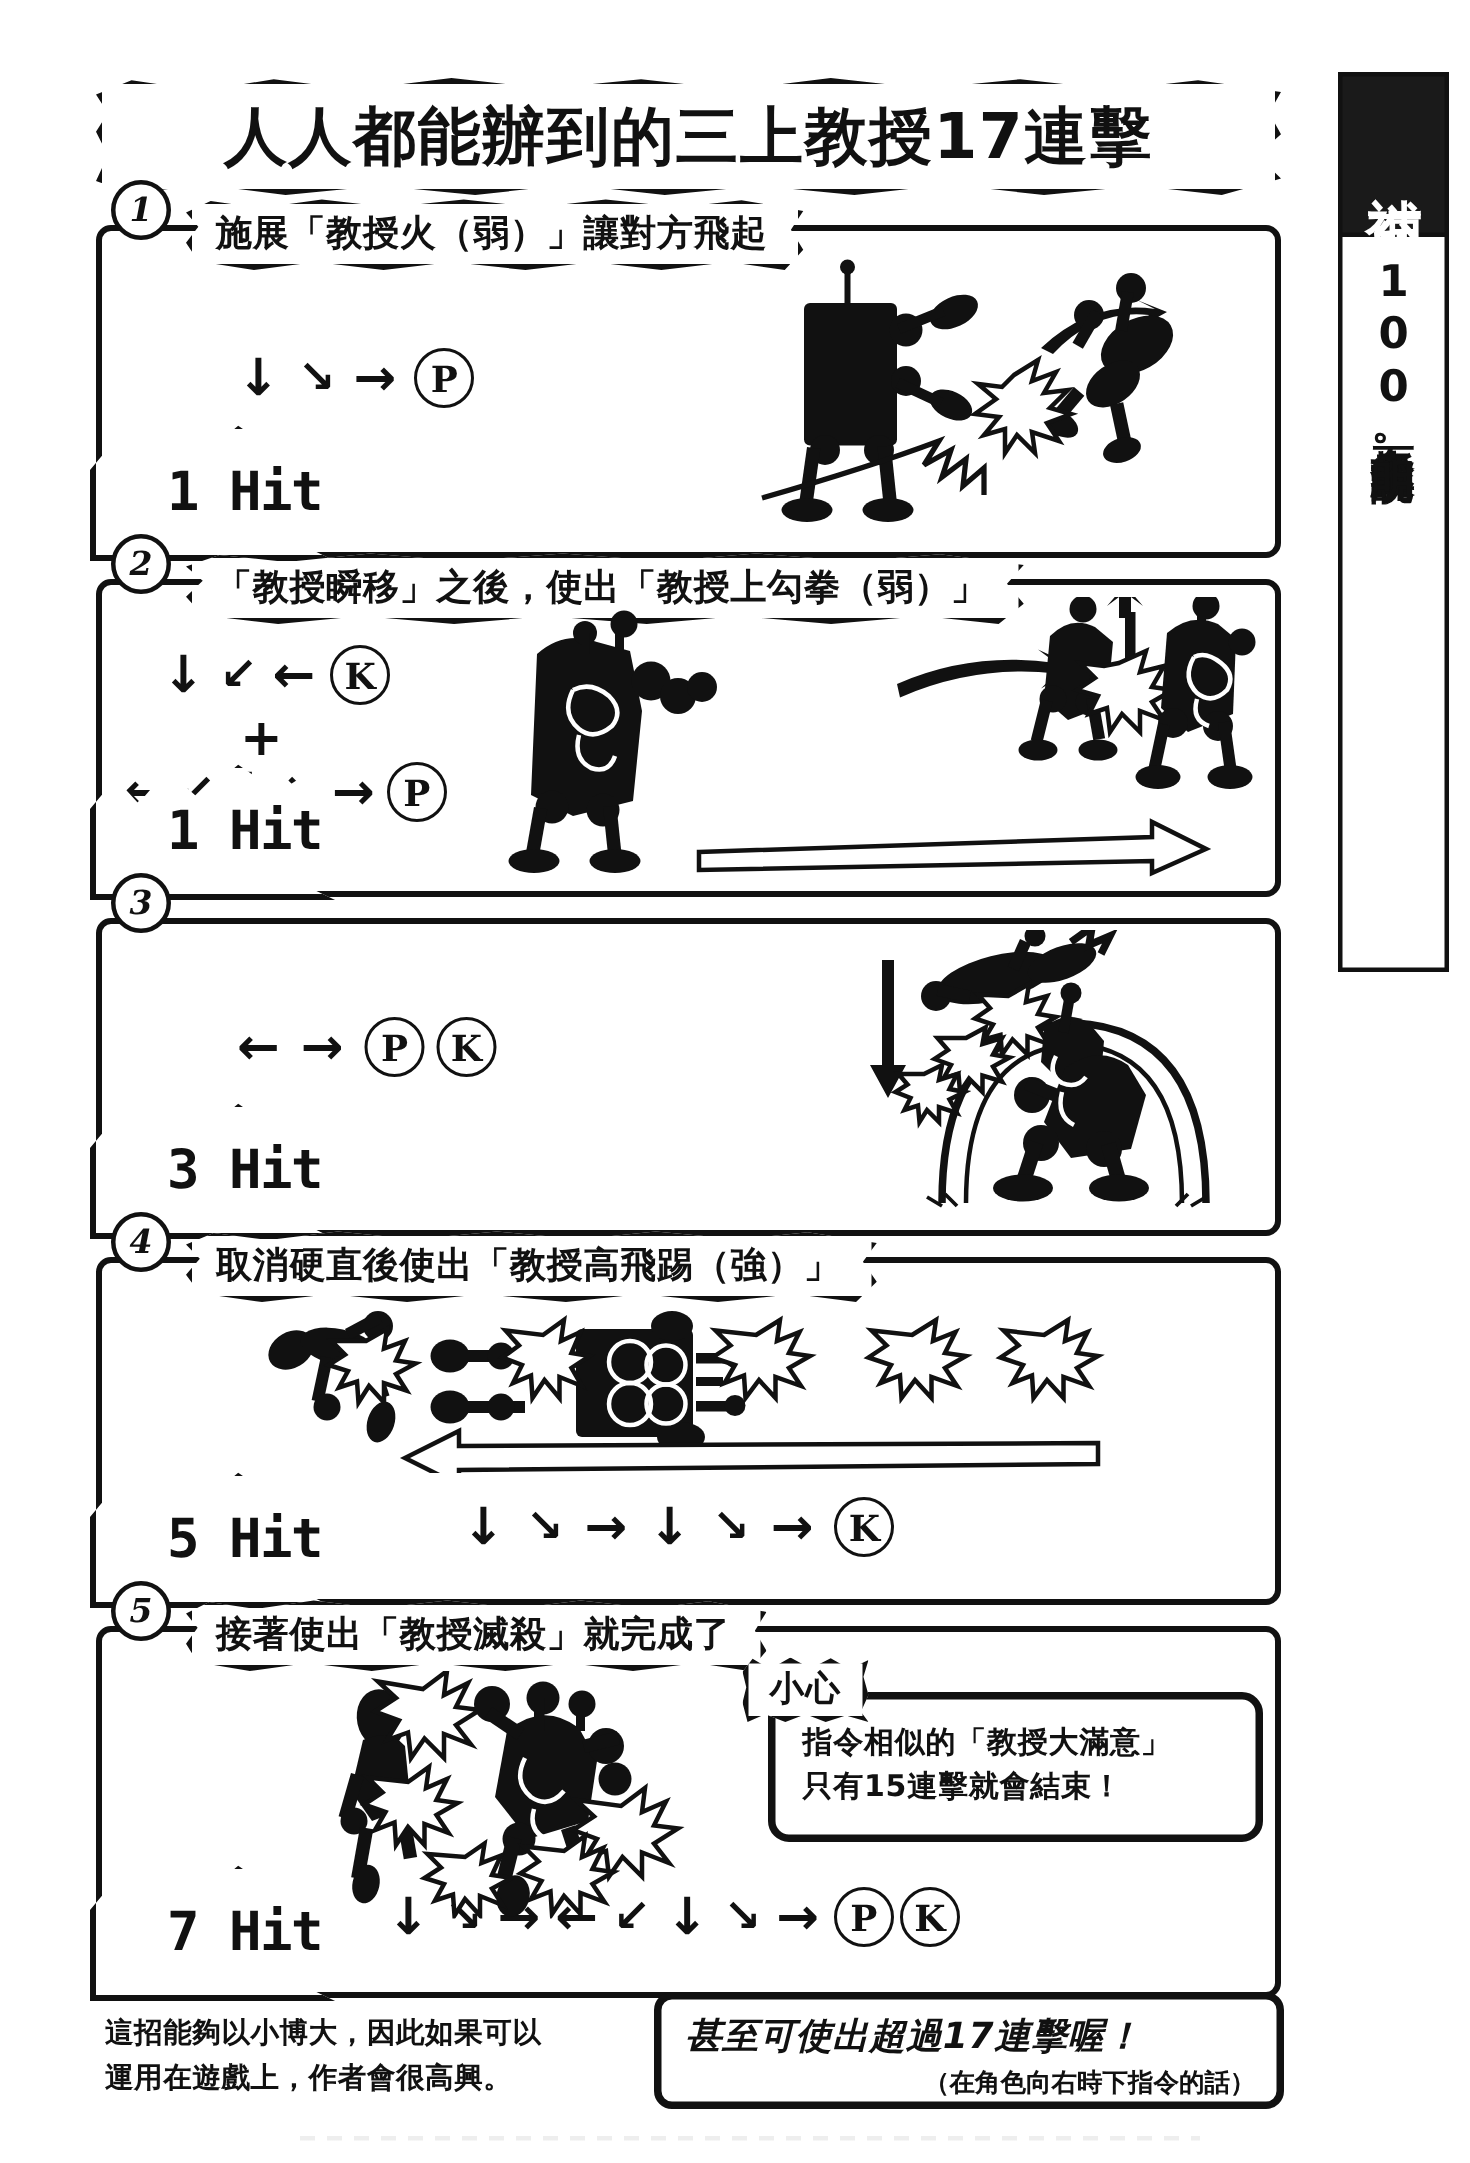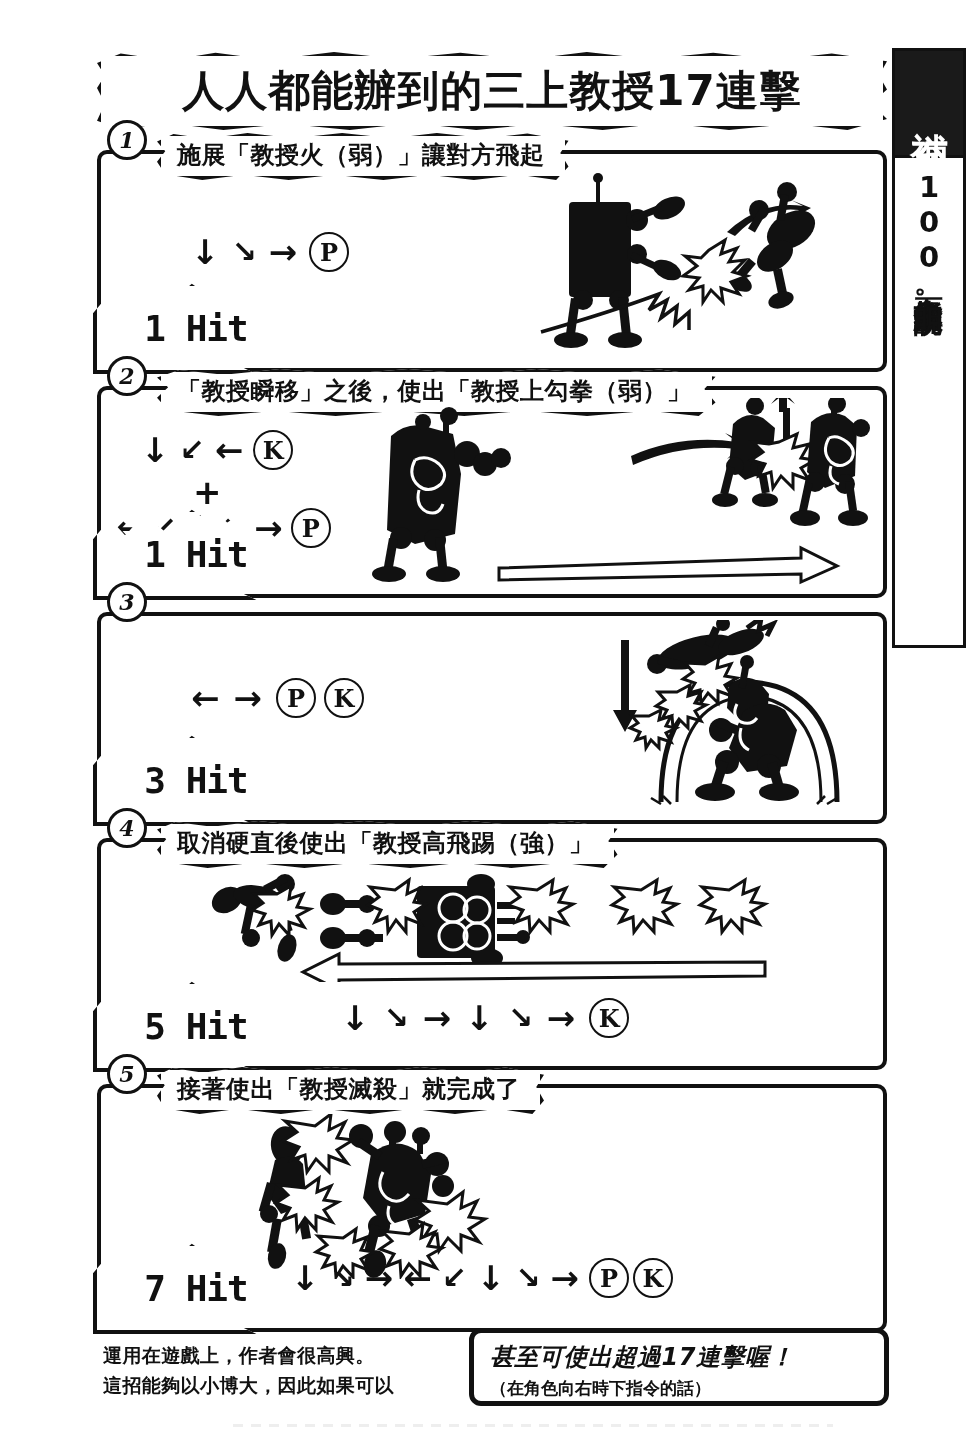--- a/index.html
+++ b/index.html
@@ -5,21 +5,21 @@
   * { box-sizing: border-box; }
   html, body { margin:0; padding:0; }
   body {
     width: 980px; height: 1442px;
     background: #ffffff;
     font-family: "DejaVu Sans", "Liberation Sans", sans-serif;
     color: #111;
     position: relative;
     overflow: hidden;
   }
-  .page { position:absolute; inset:0;margin-left:33px; }
+  .page { position:absolute; inset:0; }
 
   
   .title-banner{
     position:absolute; left:64px; top:52px; width:790px; height:78px;
     background:#fff;
     border:4px solid #111;
     display:flex; align-items:center; justify-content:center;
     clip-path: polygon(0% 14%,3% 2%,9% 11%,15% 1%,22% 10%,30% 0%,38% 9%,46% 1%,54% 10%,62% 0%,70% 9%,78% 1%,86% 10%,93% 2%,100% 12%,
                        99% 30%,100% 48%,98% 66%,100% 86%,95% 100%,88% 92%,80% 100%,72% 91%,64% 100%,56% 92%,48% 100%,40% 91%,32% 100%,24% 92%,16% 100%,9% 91%,3% 99%,0% 88%,1% 66%,0% 46%,1% 30%);
   }
@@ -129,21 +129,21 @@
   .bottom-note{
     position:absolute; left:70px; top:1340px; width:360px;
     font-size:19px; font-weight:700; line-height:1.6; letter-spacing:0.4px;
   }
   .bottom-box{
     position:absolute; left:436px; top:1328px; width:420px; height:78px;
     border:5px solid #111; border-radius:12px; background:#fff;
     padding:8px 14px 0 16px;
   }
   .bottom-box .big{ font-size:24px; font-weight:900; letter-spacing:0.5px; margin:0;font-style:italic; }
-  .bottom-box .small{ font-size:17px; font-weight:700; margin:4px 0 0 0; }
+  .bottom-box .small{ font-size:17px; font-weight:700; margin:4px 0 0 0; text-align:right; }
 
   .sep{ position:absolute; left:200px; top:1424px; width:600px; height:3px;
         background:repeating-linear-gradient(90deg,#eee 0 10px,#fff 10px 18px); }
 </style>
 </head>
 <body>
 
 <div class="page">
 
   <div class="title-banner">
@@ -442,24 +442,29 @@
       <path d="M216 90 l16 -12 l-2 16 l16 -7 l-8 16 l16 2 l-16 10 l10 13 l-18 -7 l0 16 l-13 -13 l-9 13 l-2 -17 l-14 5 l8 -13 l-16 -6 l14 -9 l-12 -11 z" fill="#fff" stroke="#111" stroke-width="3"></path>
       <path d="M178 120 l14 -10 l-2 14 l14 -6 l-7 14 l14 2 l-14 8 l8 12 l-16 -6 l0 14 l-11 -12 l-8 12 l-1 -15 l-13 5 l7 -12 l-14 -5 l12 -8 l-10 -10 z" fill="#fff" stroke="#111" stroke-width="3"></path>
       <path d="M112 124 l13 -9 l-2 13 l13 -5 l-6 13 l13 2 l-13 7 l7 11 l-15 -6 l0 13 l-10 -11 l-7 11 l-1 -14 l-12 4 l6 -11 l-13 -4 l11 -7 l-9 -9 z" fill="#fff" stroke="#111" stroke-width="3"></path>
     </svg>
 
     <div class="hit-burst">
       <span class="hit-text">7 Hit</span>
     </div>
   </div>
 
+  <div class="warnbox">
+    <div class="warn-tab">小心</div>
+    <p>指令相似的「教授大滿意」</p>
+    <p>只有15連擊就會結束！</p>
+  </div>
 
   <div class="bottom-note">
+    <div>這招能夠以小博大，因此如果可以</div>
     <div>運用在遊戲上，作者會很高興。</div>
-    <div>這招能夠以小博大，因此如果可以</div>
   </div>
 
   <div class="bottom-box">
     <p class="big">甚至可使出超過17連擊喔！</p>
     <p class="small">（在角色向右時下指令的話）</p>
   </div>
 
   <div class="sep"></div>
 
 </div>

